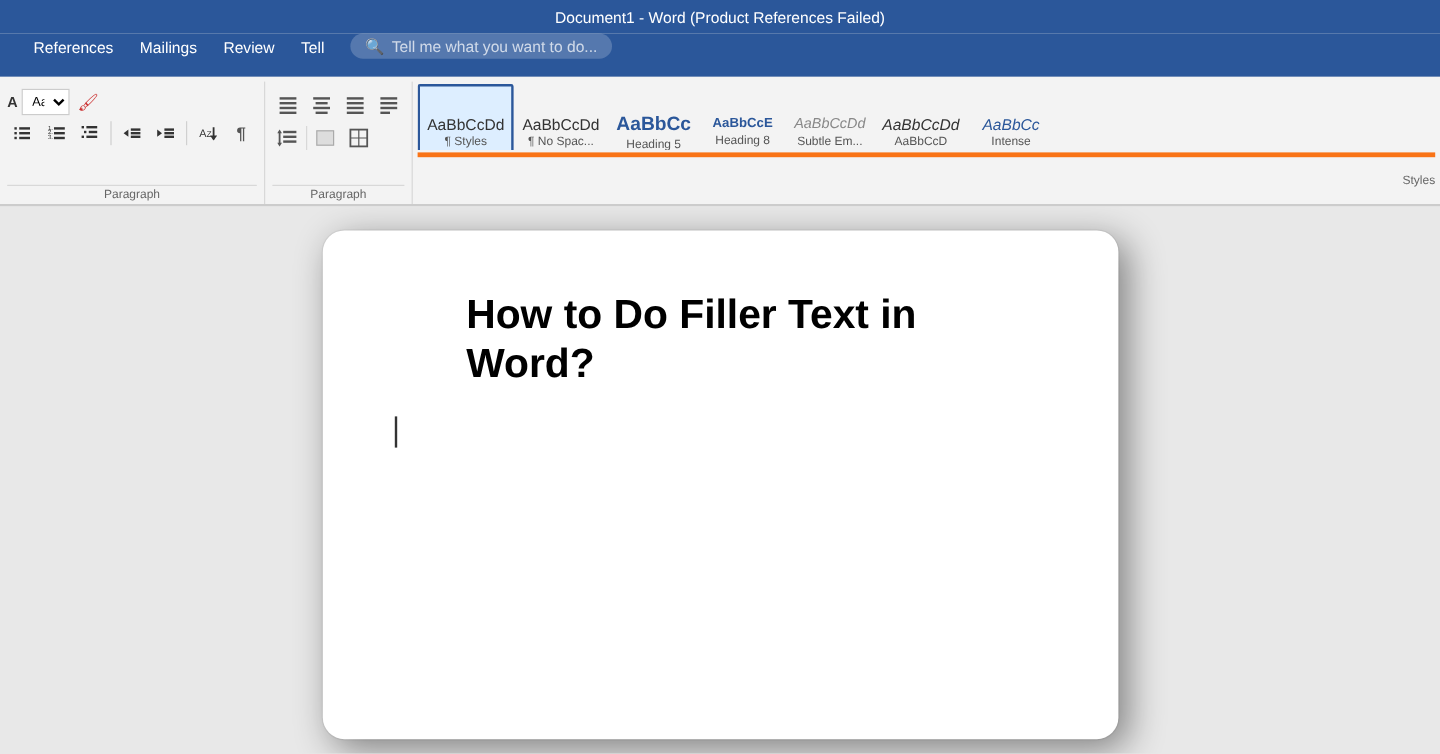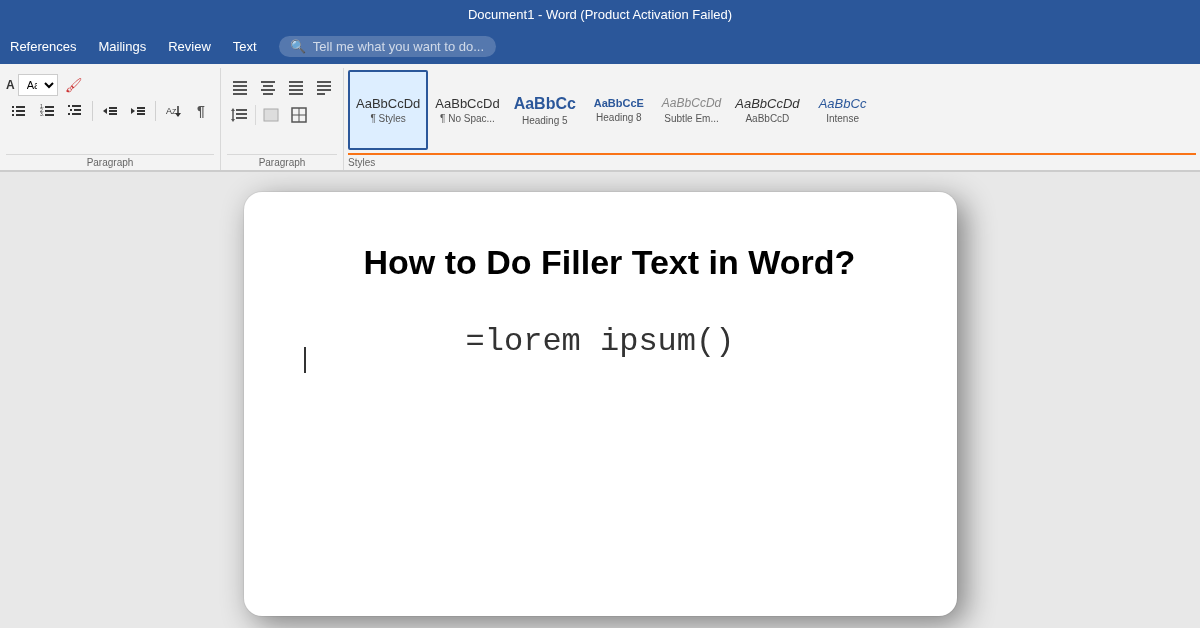--- a/index.html
+++ b/index.html
@@ -21,23 +21,23 @@
       height: 28px;
       display: flex;
       align-items: center;
       justify-content: center;
     }
 
     
     .menu-bar {
       background: #2b579a;
       display: flex;
-      align-items: center;
+      align-items: flex-start;
       height: 36px;
-      padding: 0 0;
+      padding: 0 18px;
       gap: 2px;
     }
     .menu-item {
       color: white;
       font-size: 13px;
       padding: 4px 10px;
       cursor: pointer;
       border-radius: 3px;
     }
     .search-box {
@@ -125,21 +125,21 @@
       padding: 20px 60px;
       position: relative;
       height: calc(628px - 164px);
       overflow: hidden;
     }
 
     .page {
       background: white;
       border-radius: 18px;
       box-shadow: 8px 8px 30px rgba(0,0,0,0.45), 0 0 0 1px rgba(0,0,0,0.05);
-      width: 713px;
+      width: 663px;
       min-height: 370px;
       padding: 50px 80px 60px 80px;
       position: relative;
     }
 
     .page-title {
       font-size: 36px;
       font-weight: 900;
       color: #000;
       font-family: Arial, sans-serif;
@@ -213,28 +213,28 @@
       justify-content: center;
       min-width: 26px;
       height: 26px;
       color: #333;
     }
   </style>
 </head>
 <body>
 
 <div class="title-bar">
-  <span>Document1 - Word (Product Activation Failed)</span>
+  <span>Document1 - Word (Product References Failed)</span>
 </div>
 
 <div class="menu-bar">
   <div class="menu-item">References</div>
   <div class="menu-item">Mailings</div>
   <div class="menu-item">Review</div>
-  <div class="menu-item">Text</div>
+  <div class="menu-item">Tell</div>
   <div class="search-box">
     <span>🔍</span>
     <span style="opacity:0.85;">Tell me what you want to do...</span>
   </div>
 </div>
 
 <div class="ribbon-main">
 
   <div class="ribbon-group" style="min-width:180px;">
     <div class="ribbon-group-content" style="flex-direction:column; gap:2px;">
@@ -409,24 +409,23 @@
         <div class="style-preview emphasis" style="font-size:13px; font-style:italic; color:#333;">AaBbCcDd</div>
         <div class="style-name">AaBbCcD</div>
       </div>
 
       <div class="style-item">
         <div class="style-preview intense" style="font-size:13px; font-style:italic; color:#2b579a;">AaBbCc</div>
         <div class="style-name" style="font-size:10px;">Intense</div>
       </div>
 
     </div>
-    <div style="font-size:10px; color:#666; text-align:left; padding:2px 0; border-top:2px solid #f97316; margin-top:2px;">Styles</div>
+    <div style="font-size:10px; color:#666; text-align:right; padding:14px 0; border-top:4px solid #f97316; margin-top:2px;">Styles</div>
   </div>
 
 </div>
 
 <div class="document-area">
   <div class="page">
     <div class="cursor-line"></div>
     <h1 class="page-title" style="font-family: Arial Black, Arial, sans-serif; font-weight:900; font-size:34px; color:#000; margin-left:40px;">How to Do Filler Text in Word?</h1>
-    <div class="page-formula">=lorem ipsum()</div>
   </div>
 </div>
 
 </body></html>

